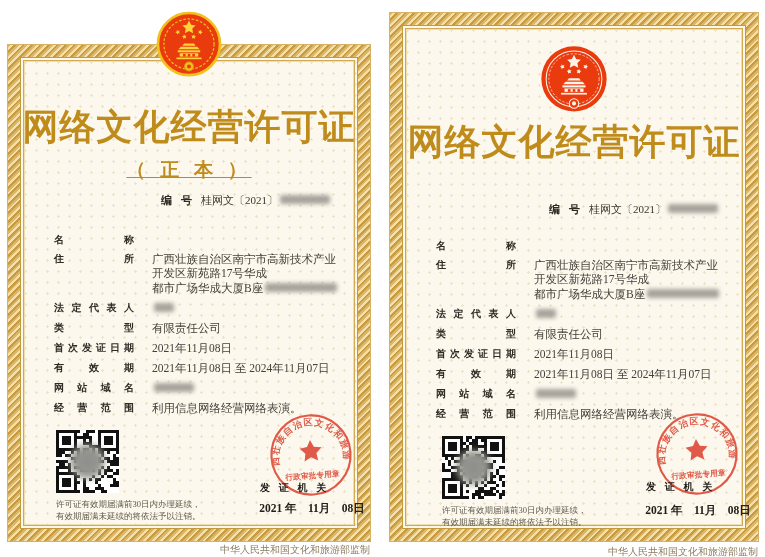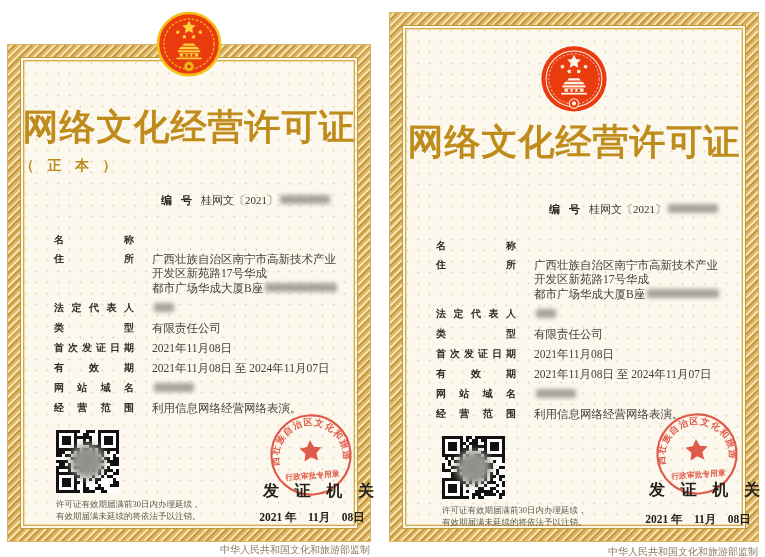--- a/index.html
+++ b/index.html
@@ -25,22 +25,22 @@
   .cert-a .emblem { top:-52px; width:66px; height:86px; }
   .cert-b .emblem { top:14px;  width:68px; height:88px; }
   
   .title {
     position:absolute; left:0; right:0; text-align:center;
     font-size:36px; font-weight:bold; letter-spacing:1px; color:#bf8c1c;
     font-family:"Liberation Serif","DejaVu Serif",serif;
   }
   .cert-a .title { top:46px; } .cert-b .title { top:93px; }
   .copy-label {
-    position:absolute; left:0; right:0; text-align:left;
-    font-size:14px; font-weight:bold; letter-spacing:5px; color:#bf8c1c;
+    position:absolute; left:0; right:0; text-align:center;
+    font-size:19px; font-weight:bold; letter-spacing:5px; color:#bf8c1c;text-decoration:underline;
   }
   .cert-a .copy-label { top:100px; } .cert-b .copy-label { top:139px; }
   .serial { position:absolute; right:26px; font-size:11px; white-space:nowrap; }
   .cert-a .serial { top:136px; } .cert-b .serial { top:177px; }
   .serial b { font-family:"Liberation Sans","DejaVu Sans",sans-serif; font-weight:bold; letter-spacing:3px; margin-right:6px; color:#2e2b24; }
   
   .fields { position:absolute; left:34px; right:18px; }
   .cert-a .fields { top:176px; } .cert-b .fields { top:214px; }
   .frow { display:flex; align-items:flex-start; margin-bottom:5.5px; }
   .flabel {
@@ -56,26 +56,26 @@
   
   .qr-wrap { position:absolute; width:63px; height:63px; }
   .cert-a .qr-wrap { left:36px; top:373px; } .cert-b .qr-wrap { left:40px; top:411px; }
   .qr-wrap::after { content:""; position:absolute; inset:13px; background:radial-gradient(circle,#8c8c8c 0%,#989890 55%,transparent 78%); filter:blur(3px); }
   .notes { position:absolute; font-size:8.5px; line-height:11.5px; color:#5f584c; }
   .cert-a .notes { left:36px; top:442px; } .cert-b .notes { left:40px; top:480px; }
   
   .seal { position:absolute; width:86px; height:86px; opacity:.9; transform:rotate(-4deg); }
   .cert-a .seal { left:248px; top:355px; } .cert-b .seal { left:252px; top:386px; }
   .issuer {
-    position:absolute; width:120px; text-align:center;
-    font-family:Liberation Mono, monospace; font-weight:bold;
-    font-size:16px; letter-spacing:3px; color:#23201b;
+    position:absolute; width:120px; 
+    font-family:Liberation Sans, sans-serif; font-weight:bold;
+    font-size:10px; letter-spacing:3px; color:#23201b;
   }
   .cert-a .issuer { left:240px; top:424px; } .cert-b .issuer { left:244px; top:455px; }
-  .cdate { position:absolute; width:140px; text-align:center; font-weight:bold; font-size:11.5px; color:#23201b; white-space:nowrap;margin-top:9px; }
+  .cdate { position:absolute; width:140px; text-align:center; font-weight:bold; font-size:11.5px; color:#23201b; white-space:nowrap; }
   .cert-a .cdate { left:222px; top:444px; } .cert-b .cdate { left:226px; top:478px; }
   
   .footer { position:absolute; font-size:10px; color:#8b7c5e; text-align:right; }
   .footer-a { left:8px; top:543px; width:362px; }
   .footer-b { left:390px; top:545px; width:368px; }
 </style>
 </head>
 <body>
 
 <div class="cert cert-a">

